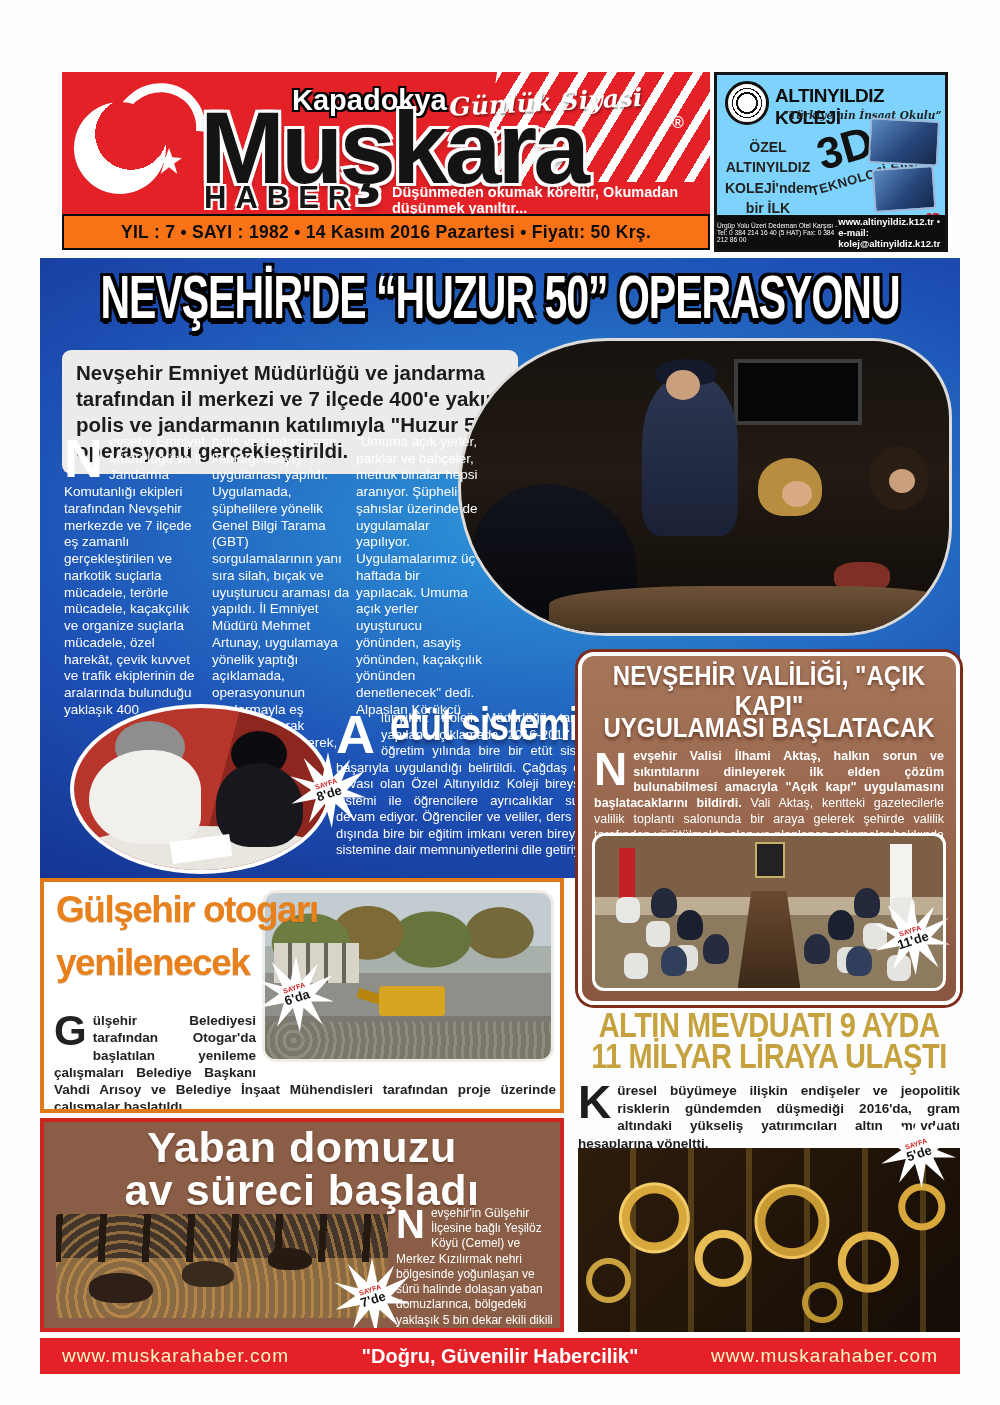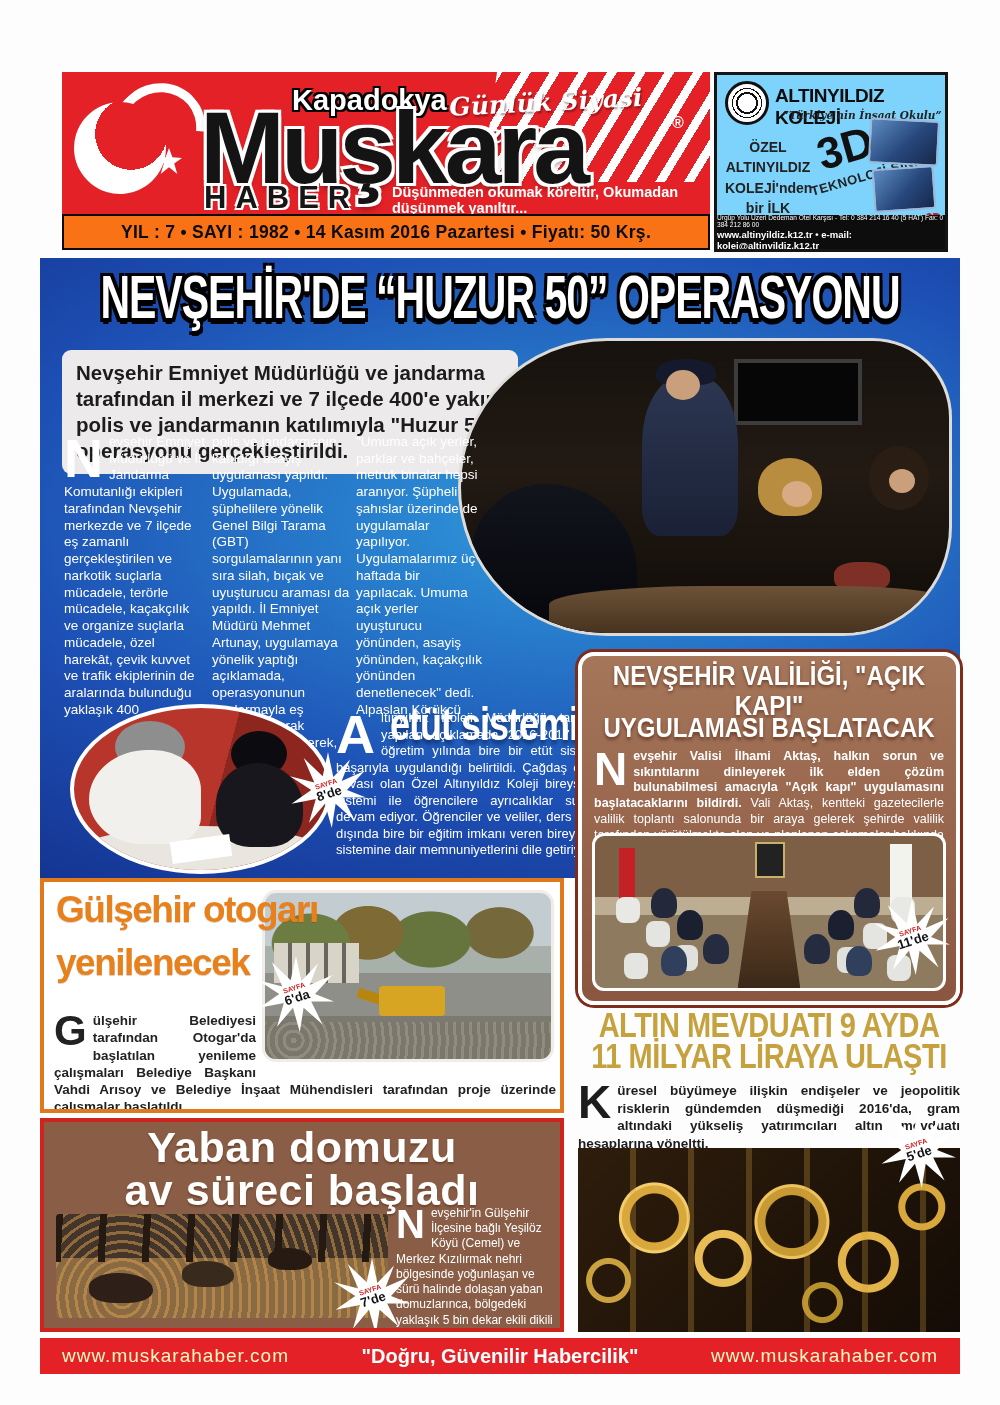--- a/index.html
+++ b/index.html
@@ -45,21 +45,21 @@
   .ad-3d{position:absolute;left:100px;top:48px;font-size:44px;font-weight:900;color:#111;transform:rotate(-16deg);}
   .ad-rot{position:absolute;left:92px;top:92px;font-size:13px;font-weight:900;color:#222;transform:rotate(-16deg);
     line-height:1.2;letter-spacing:.5px;}
   .ad-thumb{position:absolute;border:2px solid #9db7d8;border-radius:4px;
     background:linear-gradient(135deg,#5d8cc2 0%,#27477c 55%,#16284a 100%);}
   .ad-thumb.t1{right:6px;top:44px;width:66px;height:42px;transform:rotate(3deg);}
   .ad-thumb.t2{right:10px;top:92px;width:58px;height:40px;transform:rotate(-4deg);}
   .ad-badge{position:absolute;right:4px;top:136px;font-size:12px;font-weight:900;color:#d02020;
     text-shadow:1px 1px 0 #27477c;}
   .ad-foot{position:absolute;left:0;bottom:0;width:100%;height:34px;background:#0d0d0d;color:#fff;
-    display:flex;flex-direction:column;align-items:center;justify-content:center;gap:1px;}
+    display:flex;flex-direction:row;align-items:center;justify-content:center;gap:1px;}
   .ad-foot .l1{font-size:6.6px;}
   .ad-foot .l2{font-size:9.5px;font-weight:bold;}
 
   
   .blue-main{position:absolute;left:40px;top:258px;width:920px;height:620px;
     background:radial-gradient(130% 95% at 58% 42%,#2f9bdc 0%,#1d4fb4 48%,#0d1d74 100%);overflow:hidden;}
   .h1-wrap{position:absolute;left:0;top:4px;width:920px;text-align:center;white-space:nowrap;}
   .h1-txt{display:inline-block;font-size:41px;font-weight:900;color:#fff;letter-spacing:-1px;
     transform:scaleY(1.5);transform-origin:center top;
     text-shadow:-3px -2px 0 #000,3px -2px 0 #000,-3px 3px 0 #000,3px 3px 0 #000,0 4px 0 #000;}

